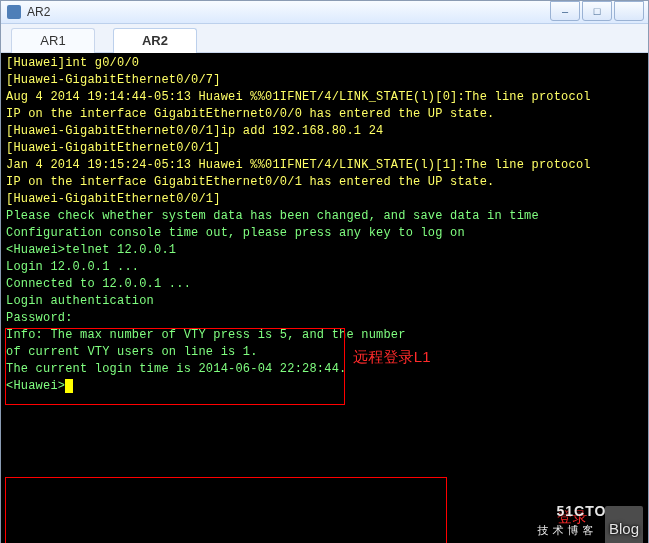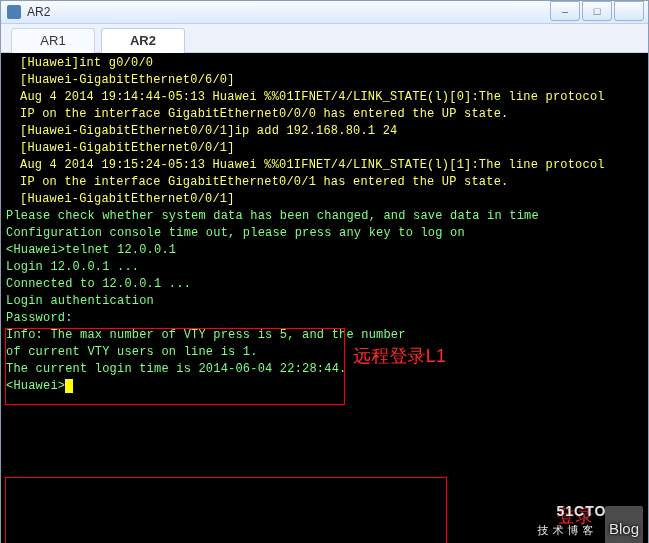--- a/index.html
+++ b/index.html
@@ -58,21 +58,21 @@
     font-size: 11px;
     color: #385f8a;
   }
   .tabbar {
     height: 28px;
     background: #eef3fb;
     border-bottom: 1px solid #c8d6ec;
     display: flex;
     align-items: flex-end;
     padding-left: 10px;
-    gap: 4px;
+    gap: 16px;
   }
   .tab {
     min-width: 62px;
     height: 24px;
     line-height: 24px;
     text-align: center;
     padding: 0 10px;
     font-size: 13px;
     background: #f8fbff;
     border: 1px solid #c8d6ec;
@@ -100,32 +100,32 @@
     font-size: 12px;
     line-height: 17px;
     letter-spacing: 0.2px;
     overflow: hidden;
   }
   .term-inner {
     position: absolute;
     left: 5px;
     top: 2px;
   }
-  .y { color: #ffff66; margin-left: 14px; }
+  .y { color: #ffff66; }
   .g { color: #80ff80; }
   .annot-box {
     position: absolute;
     border: 1px solid #ff0000;
     pointer-events: none;
   }
   .annot-label {
     position: absolute;
     color: #ff2a2a;
     font-family: "Microsoft YaHei", sans-serif;
-    font-size: 18px;
+    font-size: 15px;
   }
   .cursor {
     display: inline-block;
     width: 8px;
     height: 14px;
     background: #ffff00;
     vertical-align: middle;
   }
   .watermark {
     position: absolute;
@@ -157,26 +157,26 @@
   </div>
 
   <div class="tabbar">
     <div class="tab">AR1</div>
     <div class="tab active">AR2</div>
   </div>
 
   <div class="term">
     <div class="term-inner" id="term-inner">
         <div class="y">[Huawei]int g0/0/0</div>
-        <div class="y">[Huawei-GigabitEthernet0/6/0]</div>
+        <div class="y">[Huawei-GigabitEthernet0/0/7]</div>
         <div class="y">Aug  4 2014 19:14:44-05:13 Huawei %%01IFNET/4/LINK_STATE(l)[0]:The line protocol</div>
         <div class="y">IP on the interface GigabitEthernet0/0/0 has entered the UP state.</div>
         <div class="y">[Huawei-GigabitEthernet0/0/1]ip add 192.168.80.1 24</div>
         <div class="y">[Huawei-GigabitEthernet0/0/1]</div>
-        <div class="y">Aug  4 2014 19:15:24-05:13 Huawei %%01IFNET/4/LINK_STATE(l)[1]:The line protocol</div>
+        <div class="y">Jan  4 2014 19:15:24-05:13 Huawei %%01IFNET/4/LINK_STATE(l)[1]:The line protocol</div>
         <div class="y">IP on the interface GigabitEthernet0/0/1 has entered the UP state.</div>
         <div class="y">[Huawei-GigabitEthernet0/0/1]</div>
         <div class="y"> </div>
         <div class="g">  Please check whether system data has been changed, and save data in time</div>
         <div class="g"> </div>
         <div class="g">  Configuration console time out, please press any key to log on</div>
         <div class="g"> </div>
         <div class="g">&lt;Huawei&gt;telnet 12.0.0.1</div>
         <div class="g">  Login 12.0.0.1 ...</div>
         <div class="g">  Connected to 12.0.0.1 ...</div>

